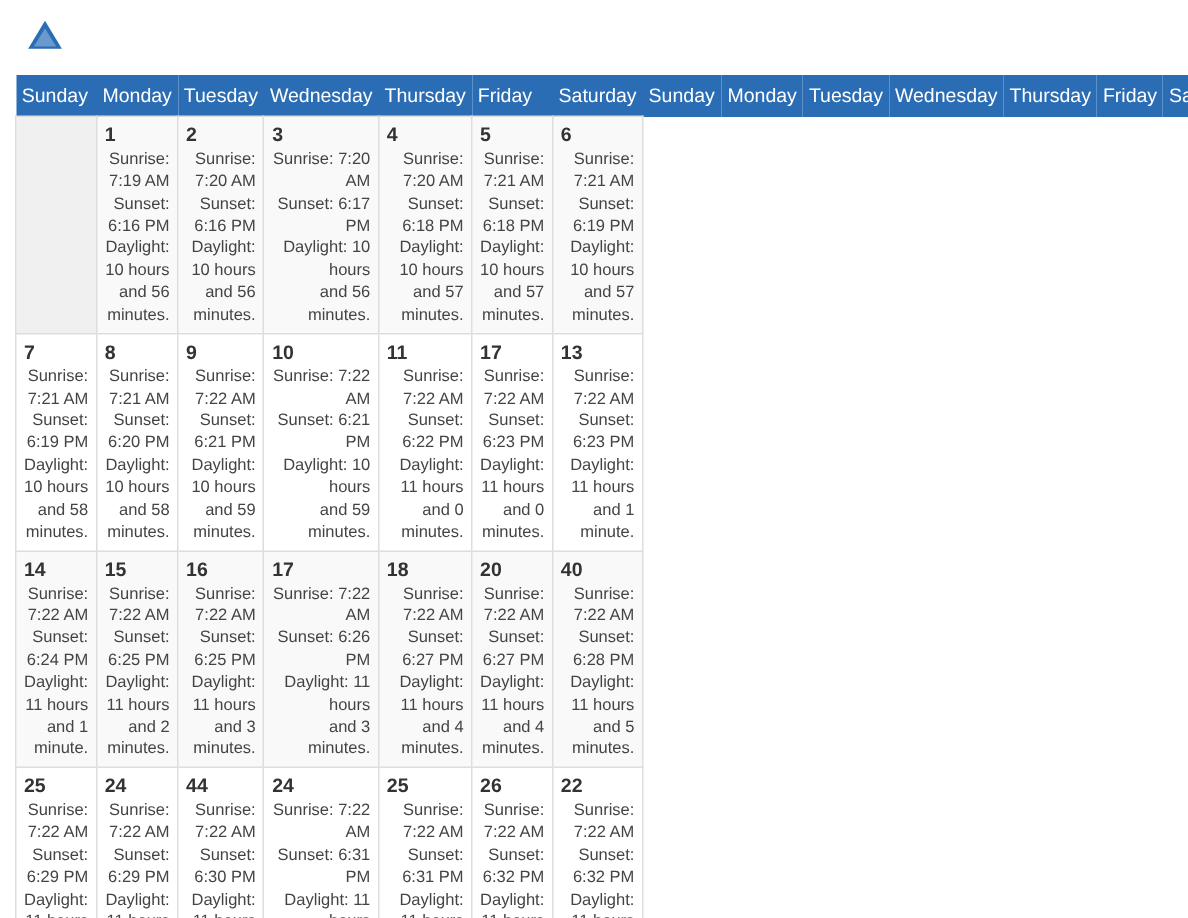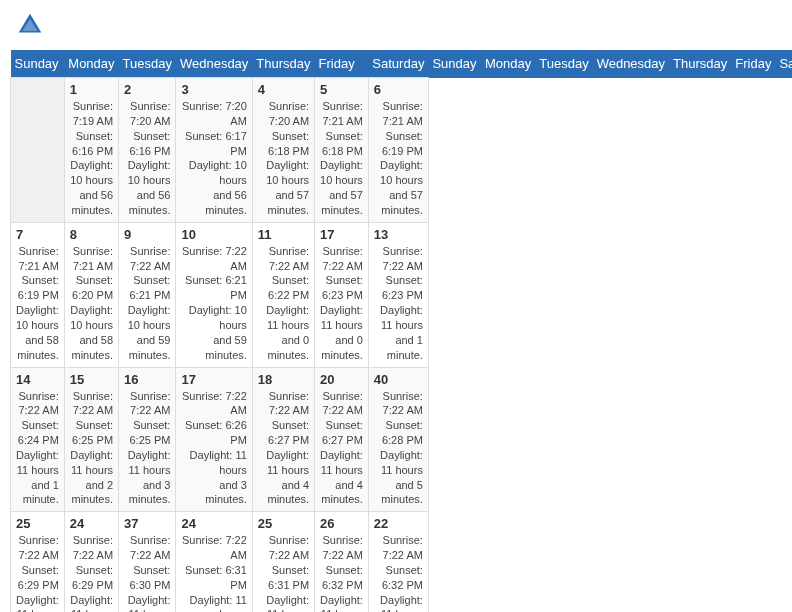--- a/index.html
+++ b/index.html
@@ -226,21 +226,21 @@
       <tr>
         <td>
           <span class="day-num">25</span>
           <div class="day-info">Sunrise: 7:22 AM<br>Sunset: 6:29 PM<br>Daylight: 11 hours<br>and 6 minutes.</div>
         </td>
         <td>
           <span class="day-num">24</span>
           <div class="day-info">Sunrise: 7:22 AM<br>Sunset: 6:29 PM<br>Daylight: 11 hours<br>and 7 minutes.</div>
         </td>
         <td>
-          <span class="day-num">37</span>
+          <span class="day-num">44</span>
           <div class="day-info">Sunrise: 7:22 AM<br>Sunset: 6:30 PM<br>Daylight: 11 hours<br>and 7 minutes.</div>
         </td>
         <td>
           <span class="day-num">24</span>
           <div class="day-info">Sunrise: 7:22 AM<br>Sunset: 6:31 PM<br>Daylight: 11 hours<br>and 8 minutes.</div>
         </td>
         <td>
           <span class="day-num">25</span>
           <div class="day-info">Sunrise: 7:22 AM<br>Sunset: 6:31 PM<br>Daylight: 11 hours<br>and 9 minutes.</div>
         </td>

